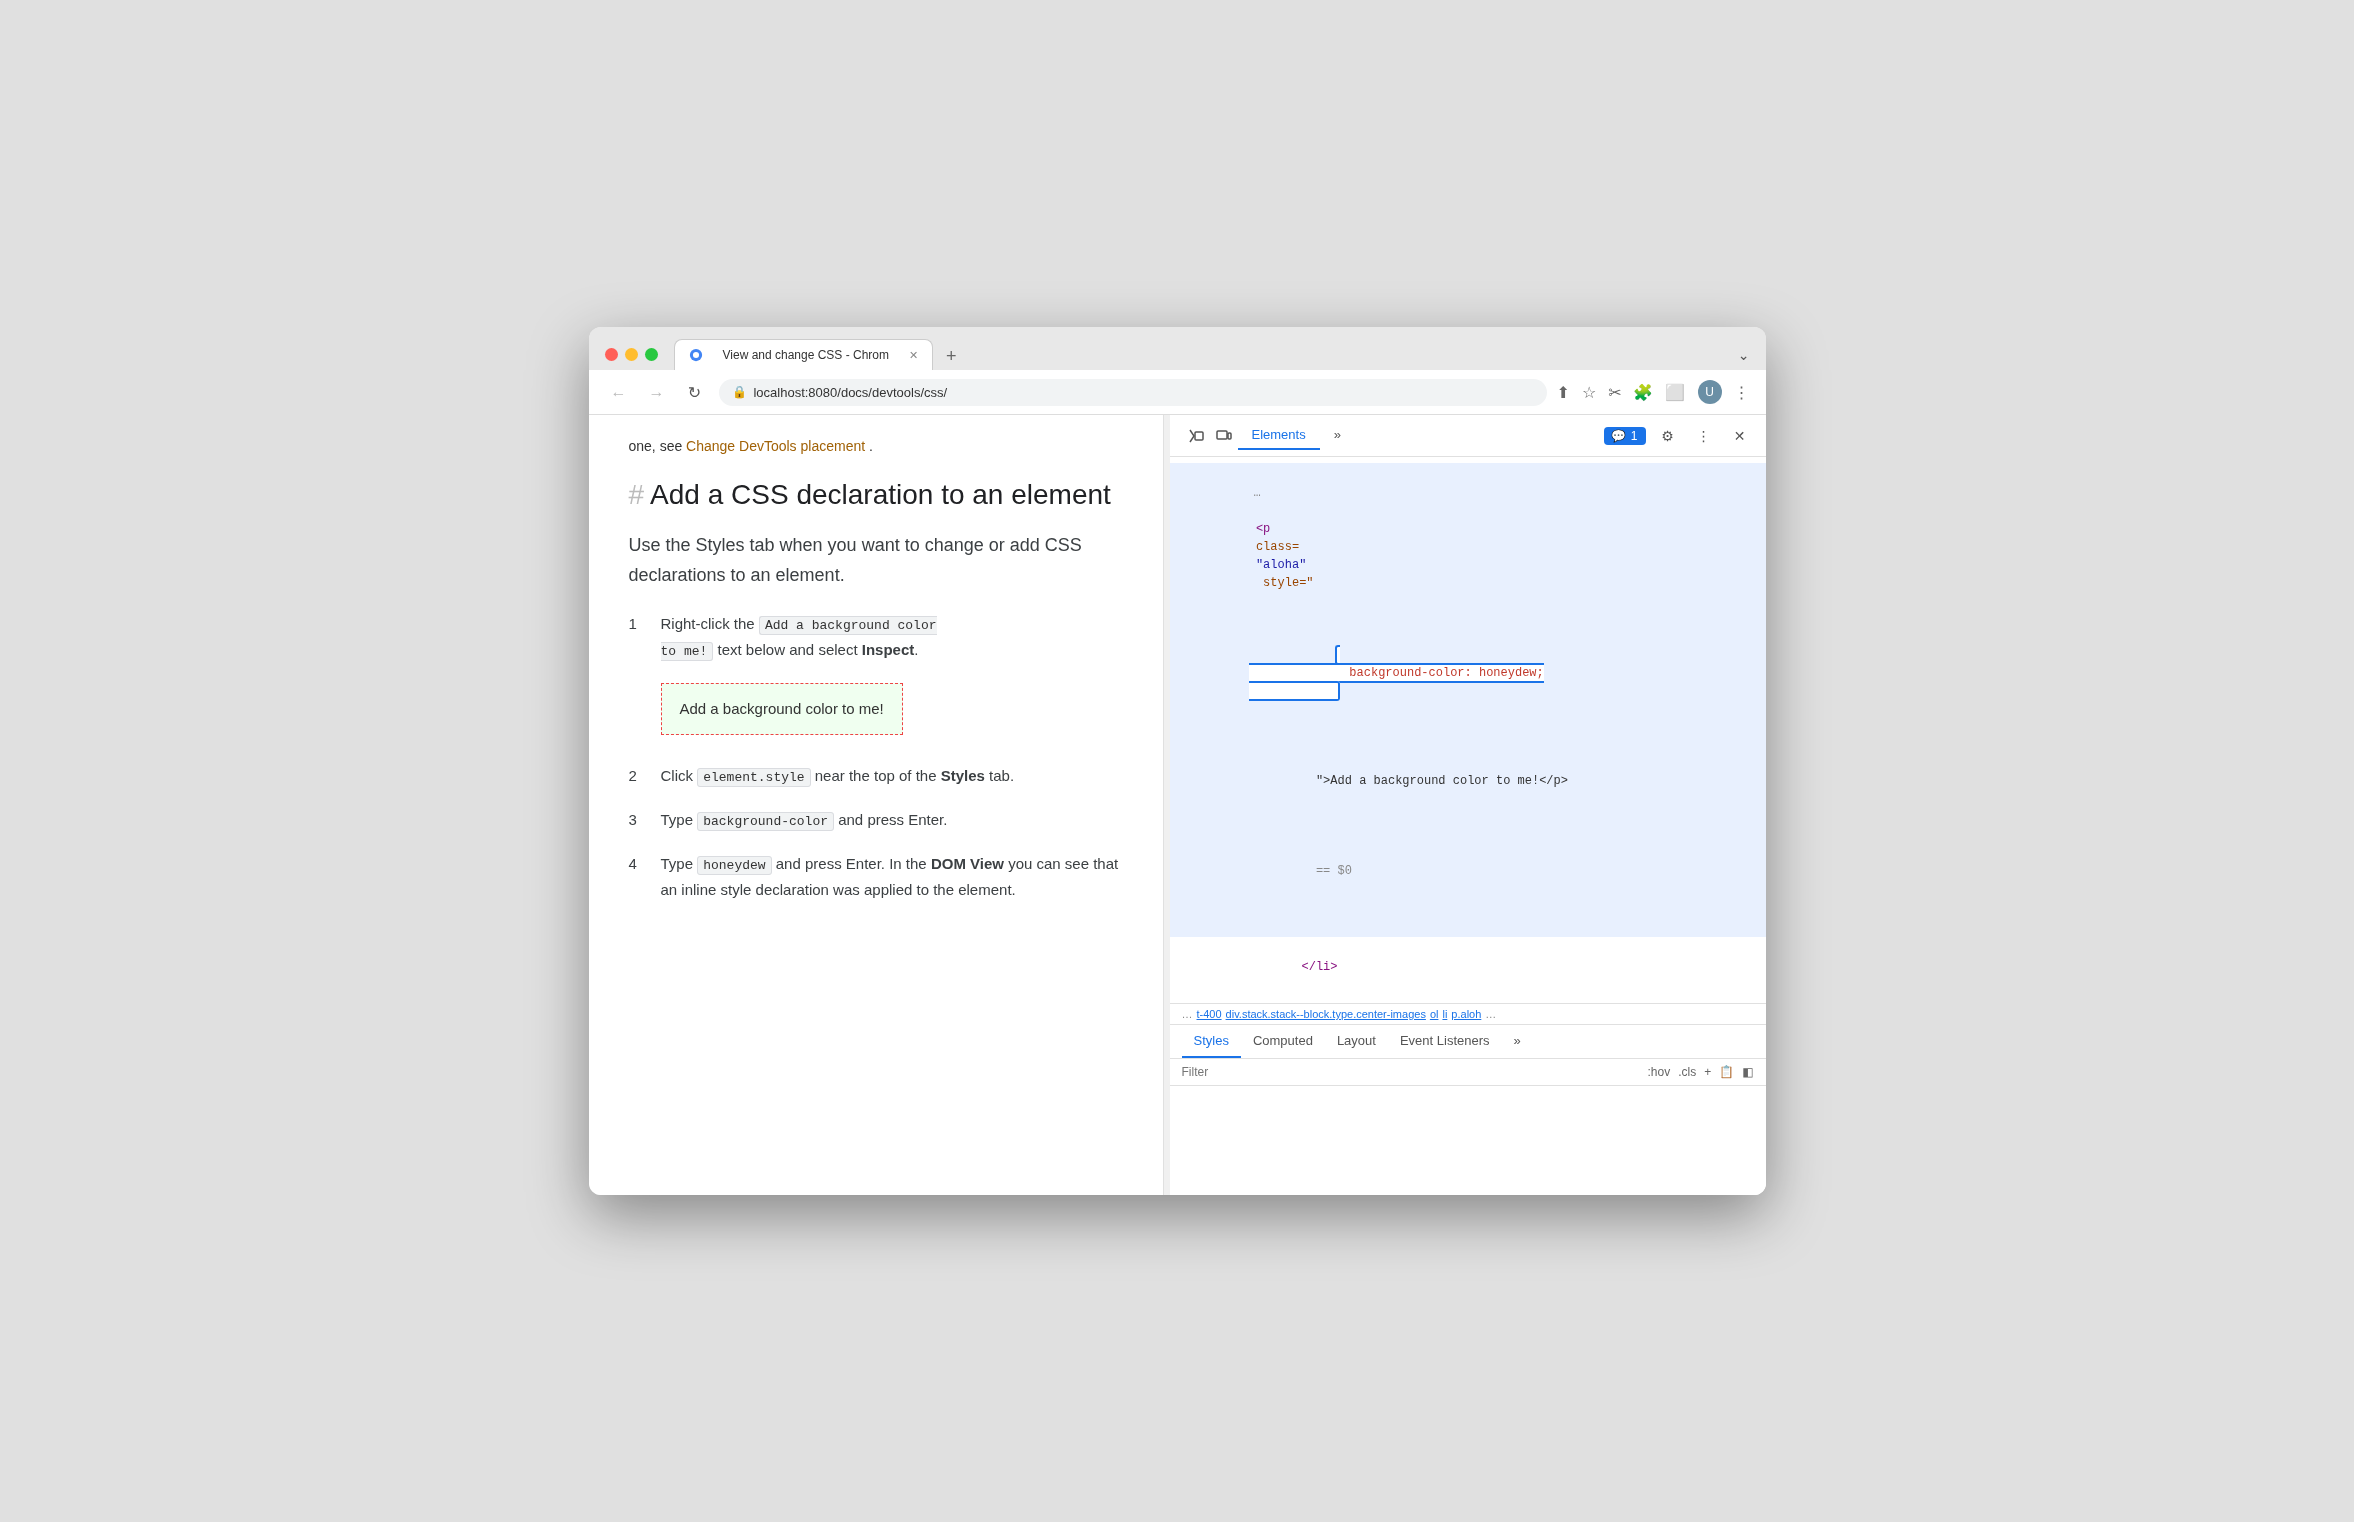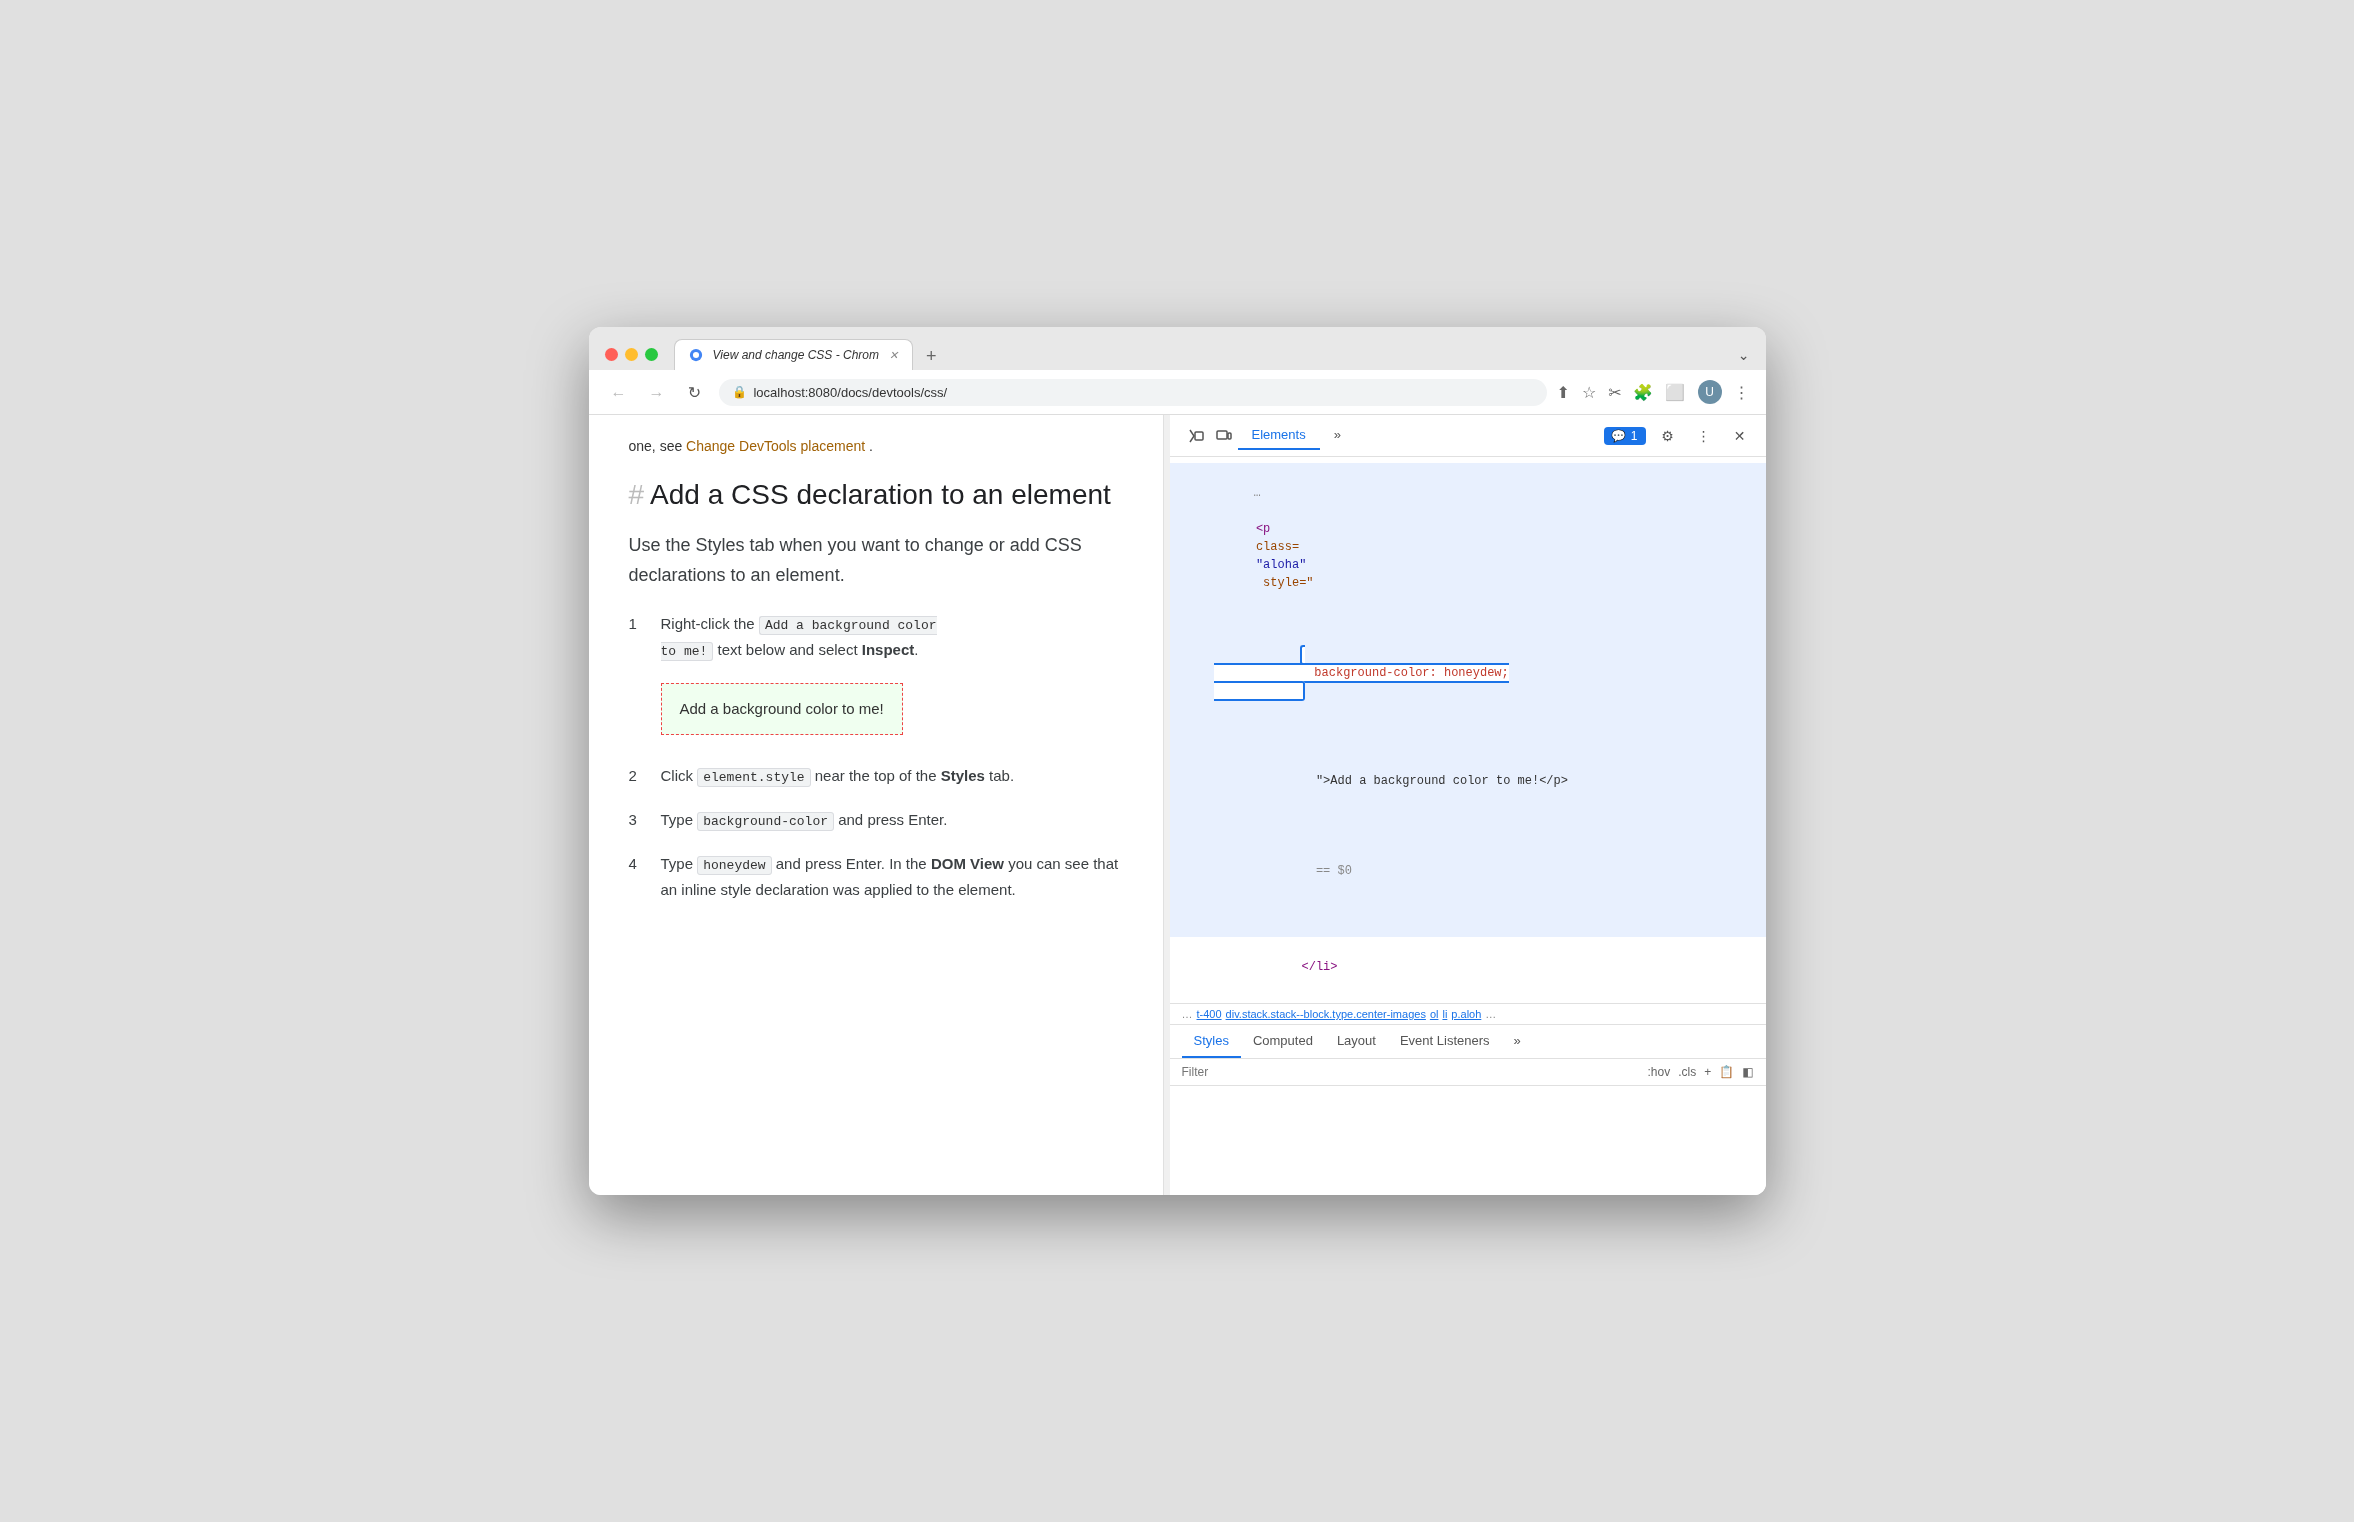--- a/index.html
+++ b/index.html
@@ -44,31 +44,30 @@
     .tl-green { background: #28c840; }
     .tabs-bar {
       display: flex;
       align-items: flex-end;
       flex: 1;
       gap: 0;
     }
     .tab {
       display: flex;
       align-items: center;
-      gap: 10px;
+      gap: 20px;
       padding: 8px 14px;
       background: #f5f5f5;
       border-radius: 8px 8px 0 0;
       border: 1px solid #ccc;
       border-bottom: none;
       font-size: 12px;
       color: #333;
       min-width: 180px;
       position: relative;
-      font-style: italic;
     }
     .tab.active {
       background: #ffffff;
       z-index: 2;
     }
     .tab-favicon {
       width: 14px;
       height: 14px;
     }
     .tab-close {
@@ -527,21 +526,21 @@
 
       <div class="dom-tree">
         <div class="dom-line selected" style="background:#e8f0fe; padding-left: 0;">
           <span style="color:#888;padding-left:12px">…</span>
           <span style="padding-left: 20px;">
             <span class="dom-tag">&lt;p </span>
             <span class="dom-attr-name">class=</span>
             <span class="dom-attr-val">"aloha"</span>
             <span class="dom-attr-name"> style="</span>
           </span>
-          <div style="padding-left: 44px;">
+          <div style="padding-left: 79px;">
             <span class="highlighted-attr">
               <span style="color:#c0392b">background-color: honeydew;</span>
             </span>
           </div>
           <div style="padding-left: 60px;">
             <span class="dom-text">"&gt;Add a background color to me!&lt;/p&gt;</span>
           </div>
           <div style="padding-left: 60px;">
             <span class="dom-eq">== $0</span>
           </div>

